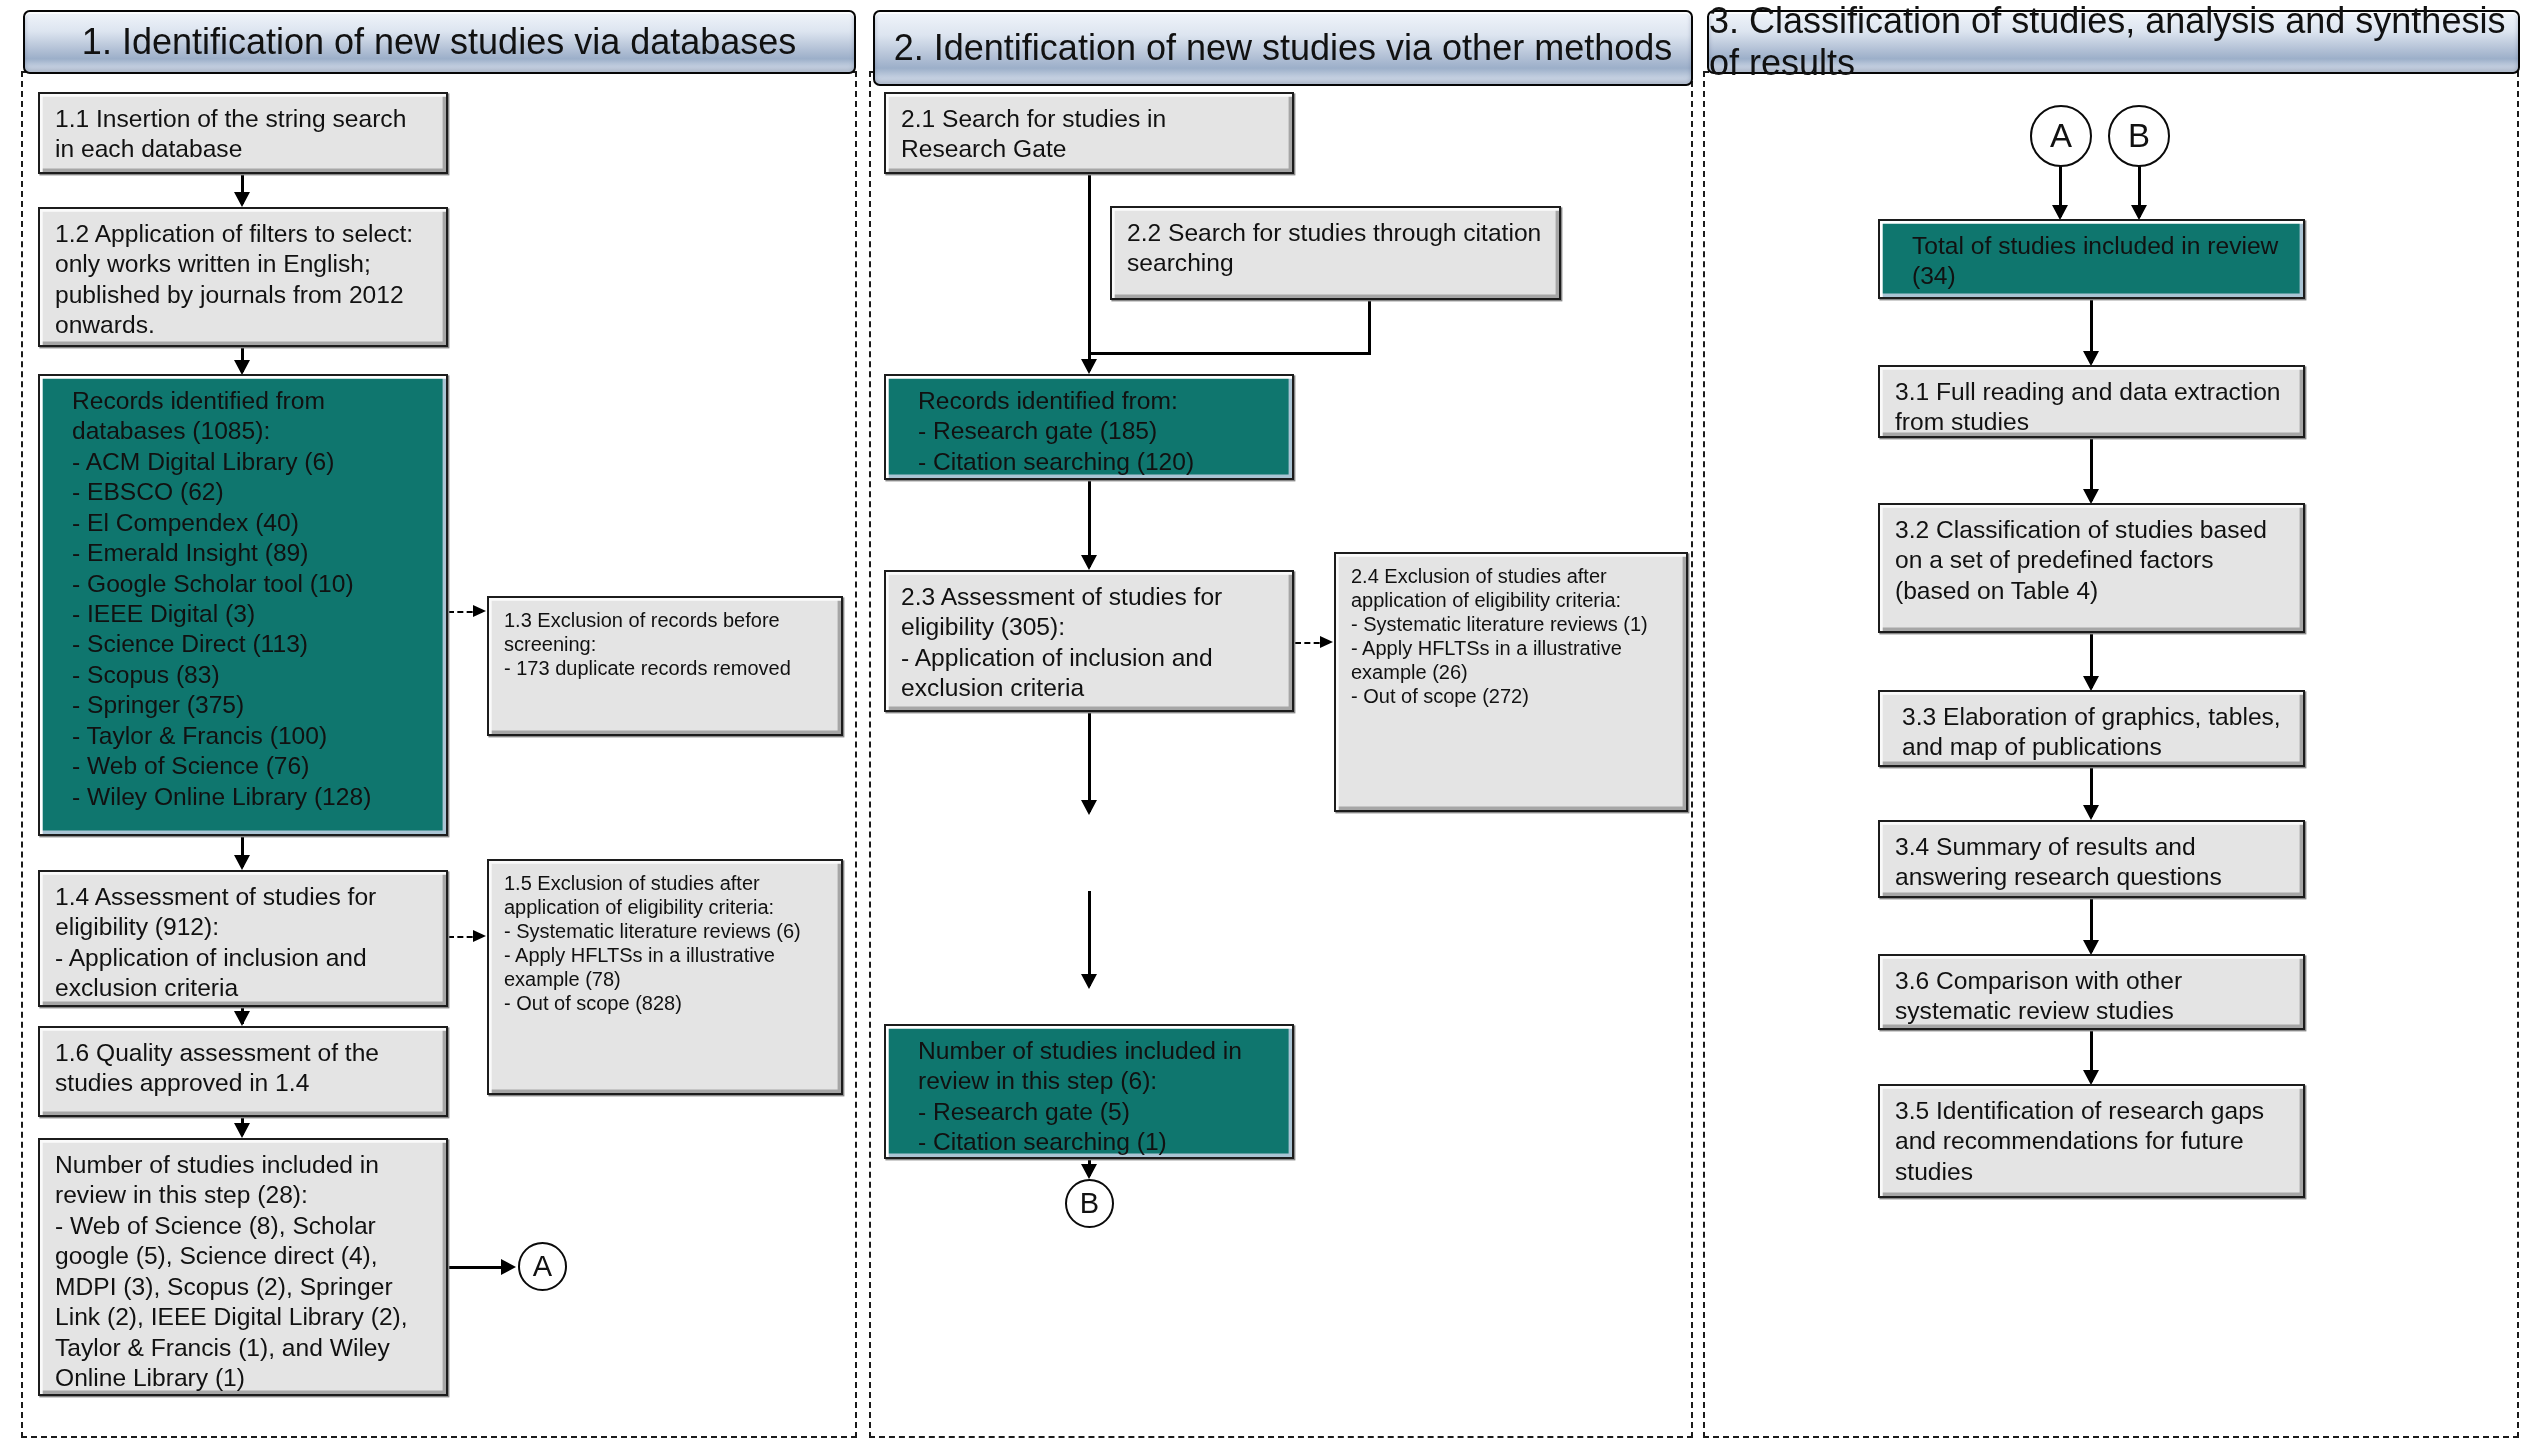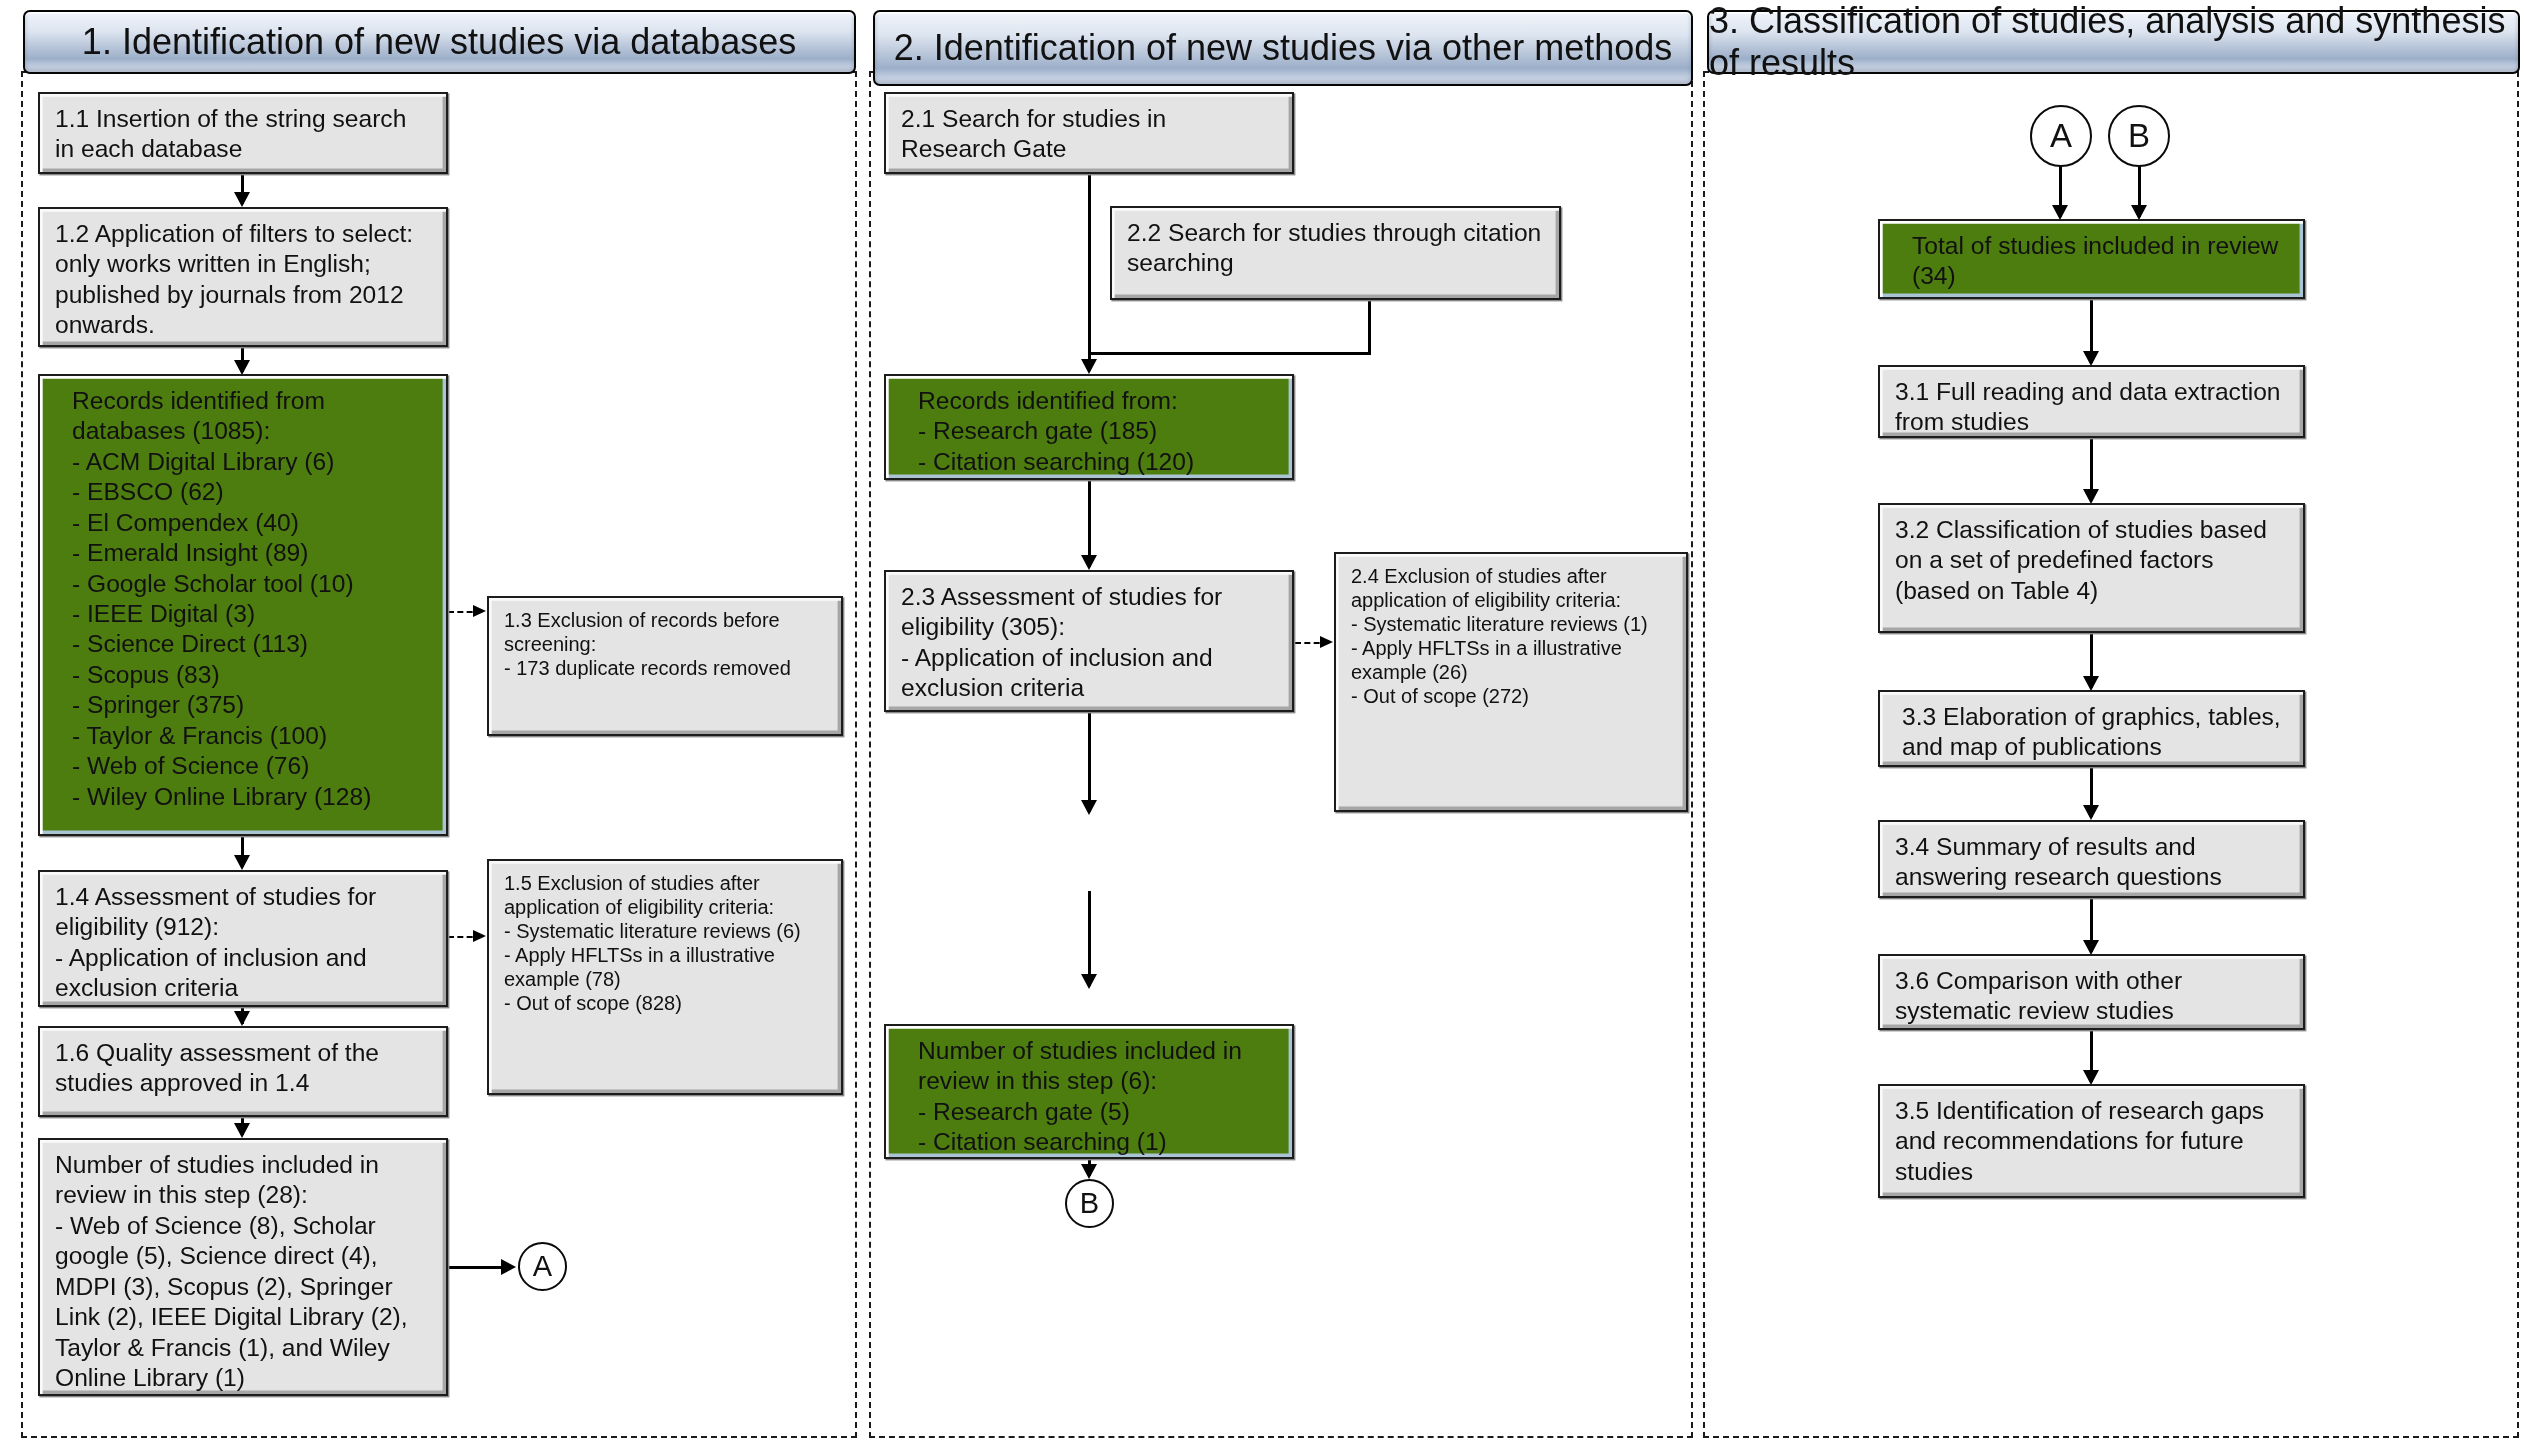--- a/index.html
+++ b/index.html
@@ -32,21 +32,21 @@
     background:#e4e4e4;
     border:2.1px solid #1c1c1c;
     box-shadow:inset 2.7px 2.7px 0 #fafafa, inset -3.4px -3.4px 0 #a6a6a6, 1.4px 1.4px 0 #888;
     padding:9.6px 15px;
     font-size:24.6px;
     line-height:1.24;
     white-space:pre-line;
     z-index:4;
   }
   .node.blue{
-    background:#4d7c0f;
+    background:#0f766e;
     box-shadow:inset 2.7px 2.7px 0 #ffffff, inset -3.4px -3.4px 0 #aac4d4, 1.4px 1.4px 0 #888;
     padding-left:32px;
   }
   .node.side{font-size:20px;line-height:1.2;margin-top:36px;}
   .circle{
     position:absolute;
     box-sizing:border-box;
     width:62px;height:62px;
     border:2.7px solid #0a0a0a;
     border-radius:50%;

